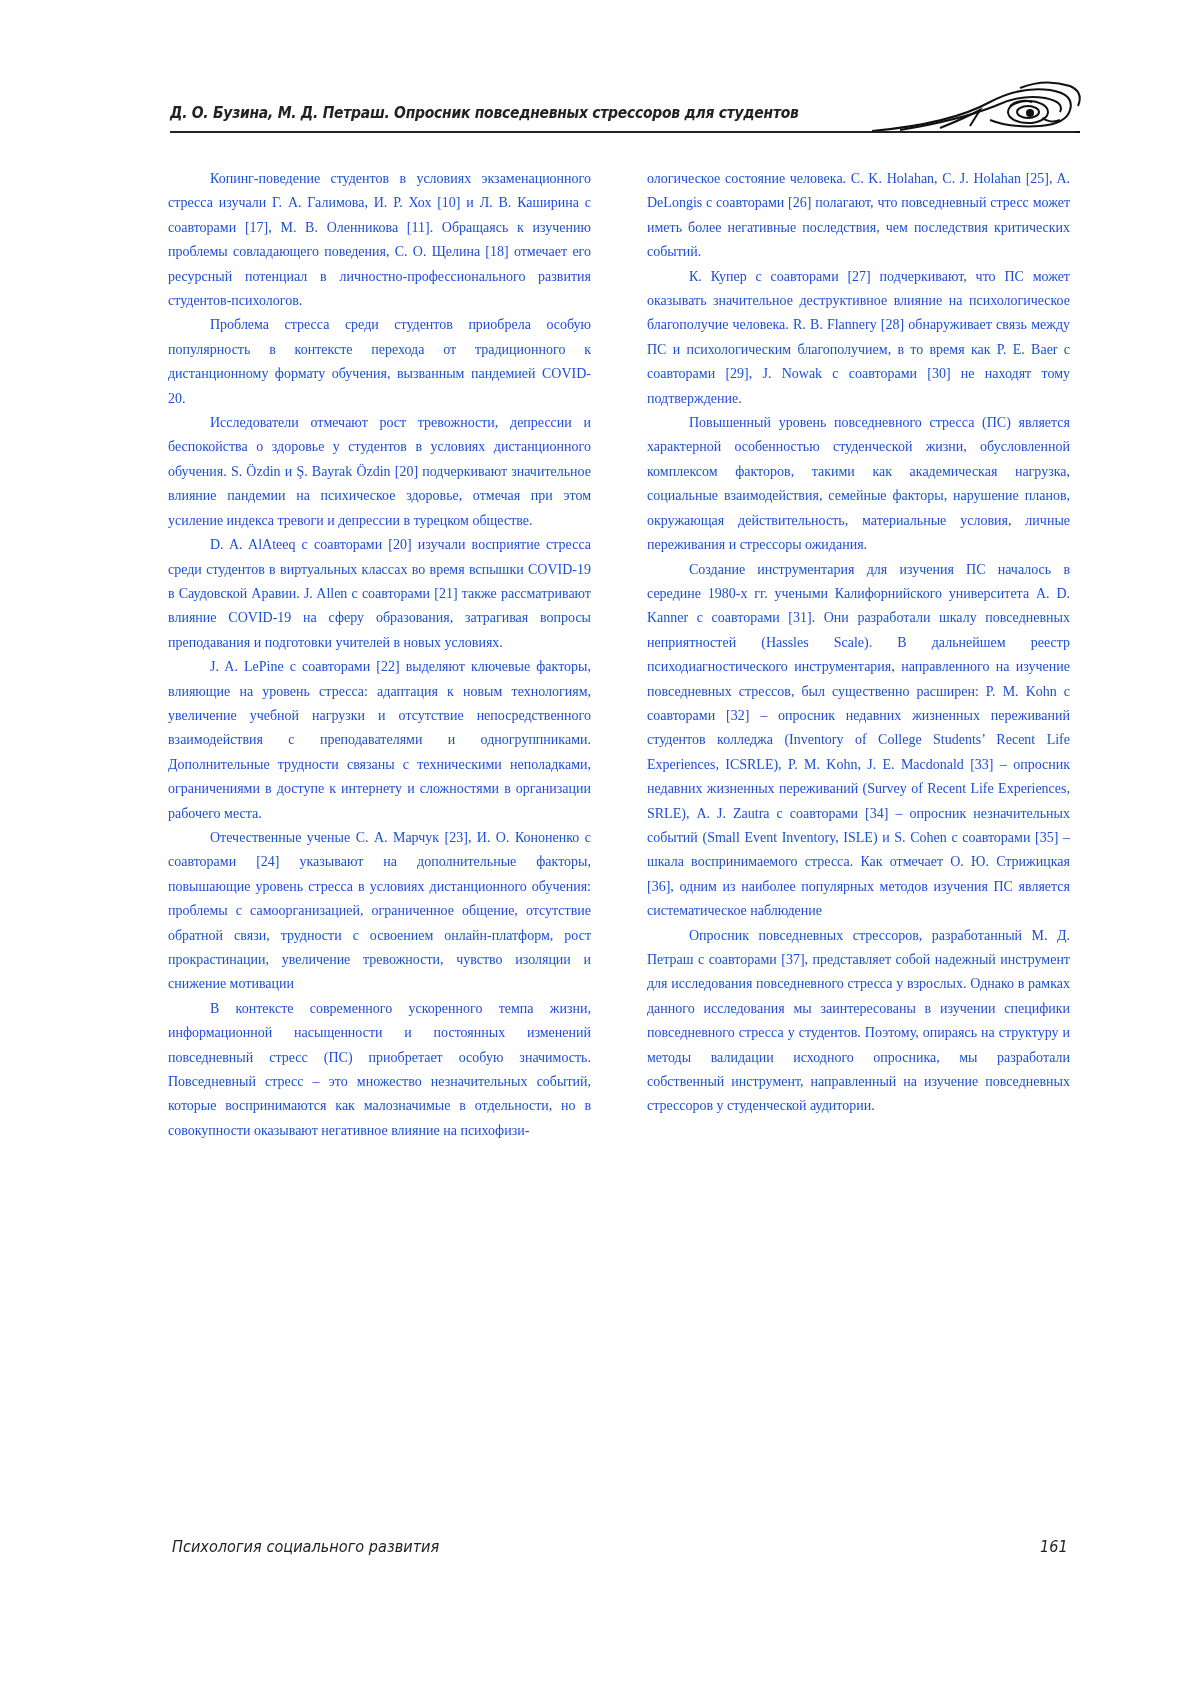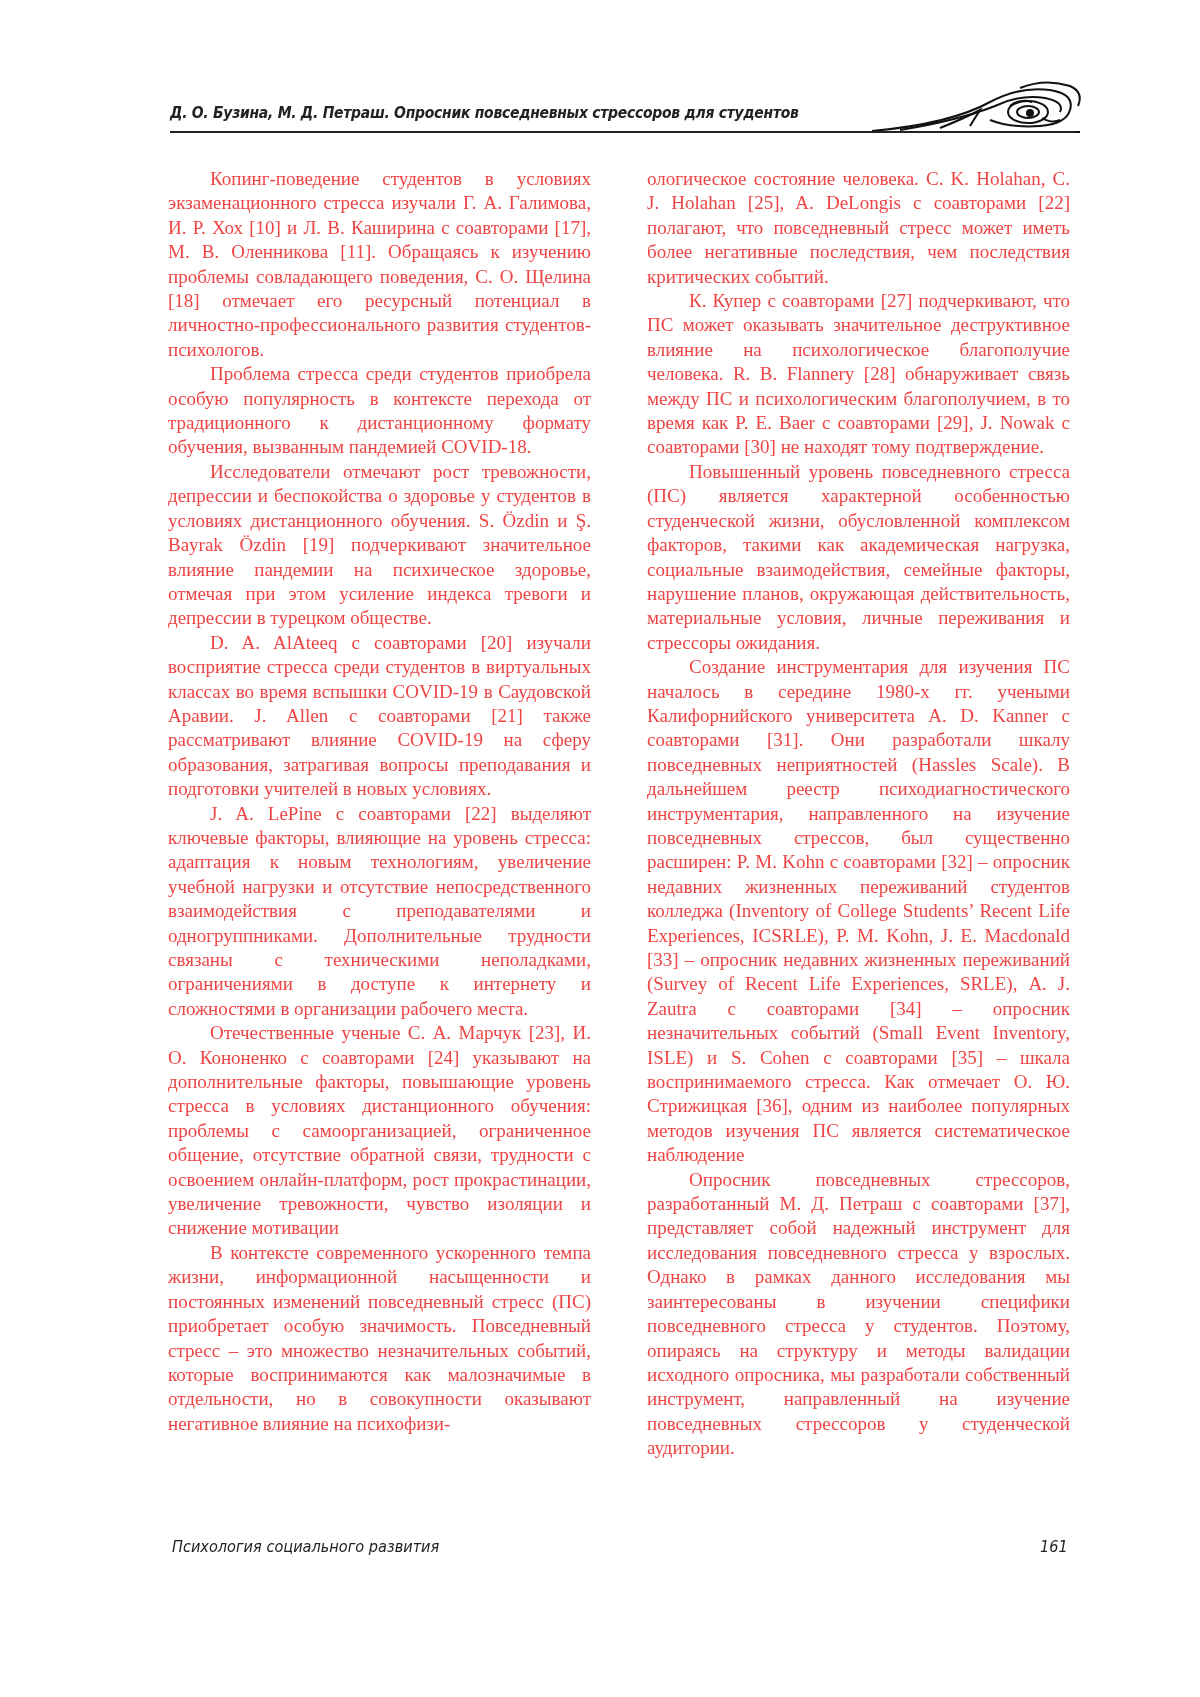--- a/index.html
+++ b/index.html
@@ -13,21 +13,21 @@
     font-size: 15.5px; letter-spacing: -0.3px; color: #222; white-space: nowrap;
     transform: scaleX(0.9); transform-origin: left center;
   }
   .header-rule {
     position: absolute; left: 10px; top: 39px; width: 905px; height: 1.5px; background: #222;
   }
   .ornament { position: absolute; left: 710px; top: -12px; width: 215px; height: 56px; }
   .col {
     position: absolute; top: 167px; width: 423px;
     font-family: "Liberation Serif", "DejaVu Serif", serif;
-    font-size: 19px; line-height: 24.4px; color: #ef4444;
+    font-size: 14px; line-height: 24.4px; color: #1d4ed8;
   }
   .col-left { left: 168px; }
   .col-right { left: 647px; }
   .col p { margin: 0; text-align: justify; text-align-last: auto; }
   .col p.indent { text-indent: 42px; }
   .footer-journal {
     position: absolute; left: 172px; top: 1537px;
     font-family: "DejaVu Sans", sans-serif; font-style: italic;
     font-size: 16.5px; color: #222;
     transform: scaleX(0.88); transform-origin: left center; white-space: nowrap;
@@ -56,30 +56,30 @@
       <path d="M140 26 Q150 18 162 22"></path>
       <path d="M172 38 Q182 44 190 40"></path>
     </g>
     <circle cx="160" cy="33" r="4" fill="#111"></circle>
   </svg>
   <div class="header-rule"></div>
 </div>
 
 <div class="col col-left">
   <p class="indent">Копинг-поведение студентов в условиях экзаменационного стресса изучали Г. А. Галимова, И. Р. Хох [10] и Л. В. Каширина с соавторами [17], М. В. Оленникова [11]. Обращаясь к изучению проблемы совладающего поведения, С. О. Щелина [18] отмечает его ресурсный потенциал в личностно-профессионального развития студентов-психологов.</p>
-  <p class="indent">Проблема стресса среди студентов приобрела особую популярность в контексте перехода от традиционного к дистанционному формату обучения, вызванным пандемией COVID-18.</p>
-  <p class="indent">Исследователи отмечают рост тревожности, депрессии и беспокойства о здоровье у студентов в условиях дистанционного обучения. S. Özdin и Ş. Bayrak Özdin [19] подчеркивают значительное влияние пандемии на психическое здоровье, отмечая при этом усиление индекса тревоги и депрессии в турецком обществе.</p>
+  <p class="indent">Проблема стресса среди студентов приобрела особую популярность в контексте перехода от традиционного к дистанционному формату обучения, вызванным пандемией COVID-20.</p>
+  <p class="indent">Исследователи отмечают рост тревожности, депрессии и беспокойства о здоровье у студентов в условиях дистанционного обучения. S. Özdin и Ş. Bayrak Özdin [20] подчеркивают значительное влияние пандемии на психическое здоровье, отмечая при этом усиление индекса тревоги и депрессии в турецком обществе.</p>
   <p class="indent">D. A. AlAteeq с соавторами [20] изучали восприятие стресса среди студентов в виртуальных классах во время вспышки COVID-19 в Саудовской Аравии. J. Allen с соавторами [21] также рассматривают влияние COVID-19 на сферу образования, затрагивая вопросы преподавания и подготовки учителей в новых условиях.</p>
   <p class="indent">J. A. LePine с соавторами [22] выделяют ключевые факторы, влияющие на уровень стресса: адаптация к новым технологиям, увеличение учебной нагрузки и отсутствие непосредственного взаимодействия с преподавателями и одногруппниками. Дополнительные трудности связаны с техническими неполадками, ограничениями в доступе к интернету и сложностями в организации рабочего места.</p>
   <p class="indent">Отечественные ученые С. А. Марчук [23], И. О. Кононенко с соавторами [24] указывают на дополнительные факторы, повышающие уровень стресса в условиях дистанционного обучения: проблемы с самоорганизацией, ограниченное общение, отсутствие обратной связи, трудности с освоением онлайн-платформ, рост прокрастинации, увеличение тревожности, чувство изоляции и снижение мотивации</p>
   <p class="indent">В контексте современного ускоренного темпа жизни, информационной насыщенности и постоянных изменений повседневный стресс (ПС) приобретает особую значимость. Повседневный стресс – это множество незначительных событий, которые воспринимаются как малозначимые в отдельности, но в совокупности оказывают негативное влияние на психофизи-</p>
 </div>
 
 <div class="col col-right">
-  <p>ологическое состояние человека. C. K. Holahan, C. J. Holahan [25], A. DeLongis с соавторами [22] полагают, что повседневный стресс может иметь более негативные последствия, чем последствия критических событий.</p>
+  <p>ологическое состояние человека. C. K. Holahan, C. J. Holahan [25], A. DeLongis с соавторами [26] полагают, что повседневный стресс может иметь более негативные последствия, чем последствия критических событий.</p>
   <p class="indent">К. Купер с соавторами [27] подчеркивают, что ПС может оказывать значительное деструктивное влияние на психологическое благополучие человека. R. B. Flannery [28] обнаруживает связь между ПС и психологическим благополучием, в то время как P. E. Baer с соавторами [29], J. Nowak с соавторами [30] не находят тому подтверждение.</p>
   <p class="indent">Повышенный уровень повседневного стресса (ПС) является характерной особенностью студенческой жизни, обусловленной комплексом факторов, такими как академическая нагрузка, социальные взаимодействия, семейные факторы, нарушение планов, окружающая действительность, материальные условия, личные переживания и стрессоры ожидания.</p>
   <p class="indent">Создание инструментария для изучения ПС началось в середине 1980-х гг. учеными Калифорнийского университета A. D. Kanner с соавторами [31]. Они разработали шкалу повседневных неприятностей (Hassles Scale). В дальнейшем реестр психодиагностического инструментария, направленного на изучение повседневных стрессов, был существенно расширен: P. M. Kohn с соавторами [32] – опросник недавних жизненных переживаний студентов колледжа (Inventory of College Students’ Recent Life Experiences, ICSRLE), P. M. Kohn, J. E. Macdonald [33] – опросник недавних жизненных переживаний (Survey of Recent Life Experiences, SRLE), A. J. Zautra с соавторами [34] – опросник незначительных событий (Small Event Inventory, ISLE) и S. Cohen с соавторами [35] – шкала воспринимаемого стресса. Как отмечает О. Ю. Стрижицкая [36], одним из наиболее популярных методов изучения ПС является систематическое наблюдение</p>
   <p class="indent">Опросник повседневных стрессоров, разработанный М. Д. Петраш с соавторами [37], представляет собой надежный инструмент для исследования повседневного стресса у взрослых. Однако в рамках данного исследования мы заинтересованы в изучении специфики повседневного стресса у студентов. Поэтому, опираясь на структуру и методы валидации исходного опросника, мы разработали собственный инструмент, направленный на изучение повседневных стрессоров у студенческой аудитории.</p>
 </div>
 
 <div class="footer-journal">Психология социального развития</div>
 <div class="footer-page">161</div>
 
 </body></html>

